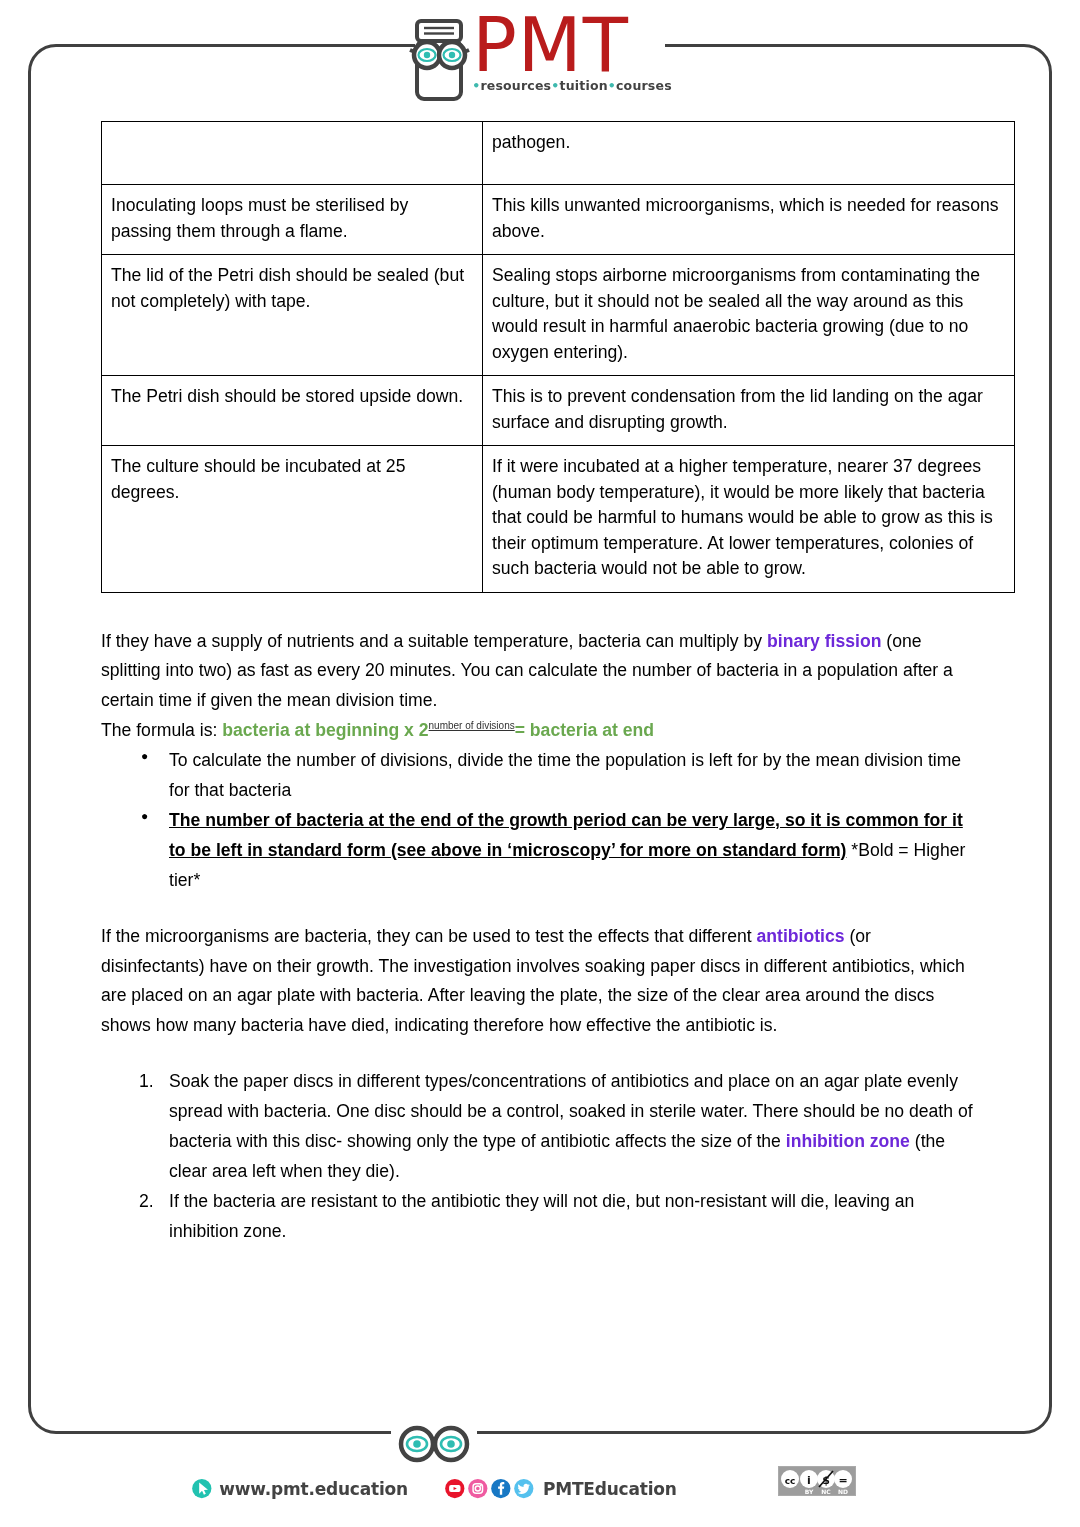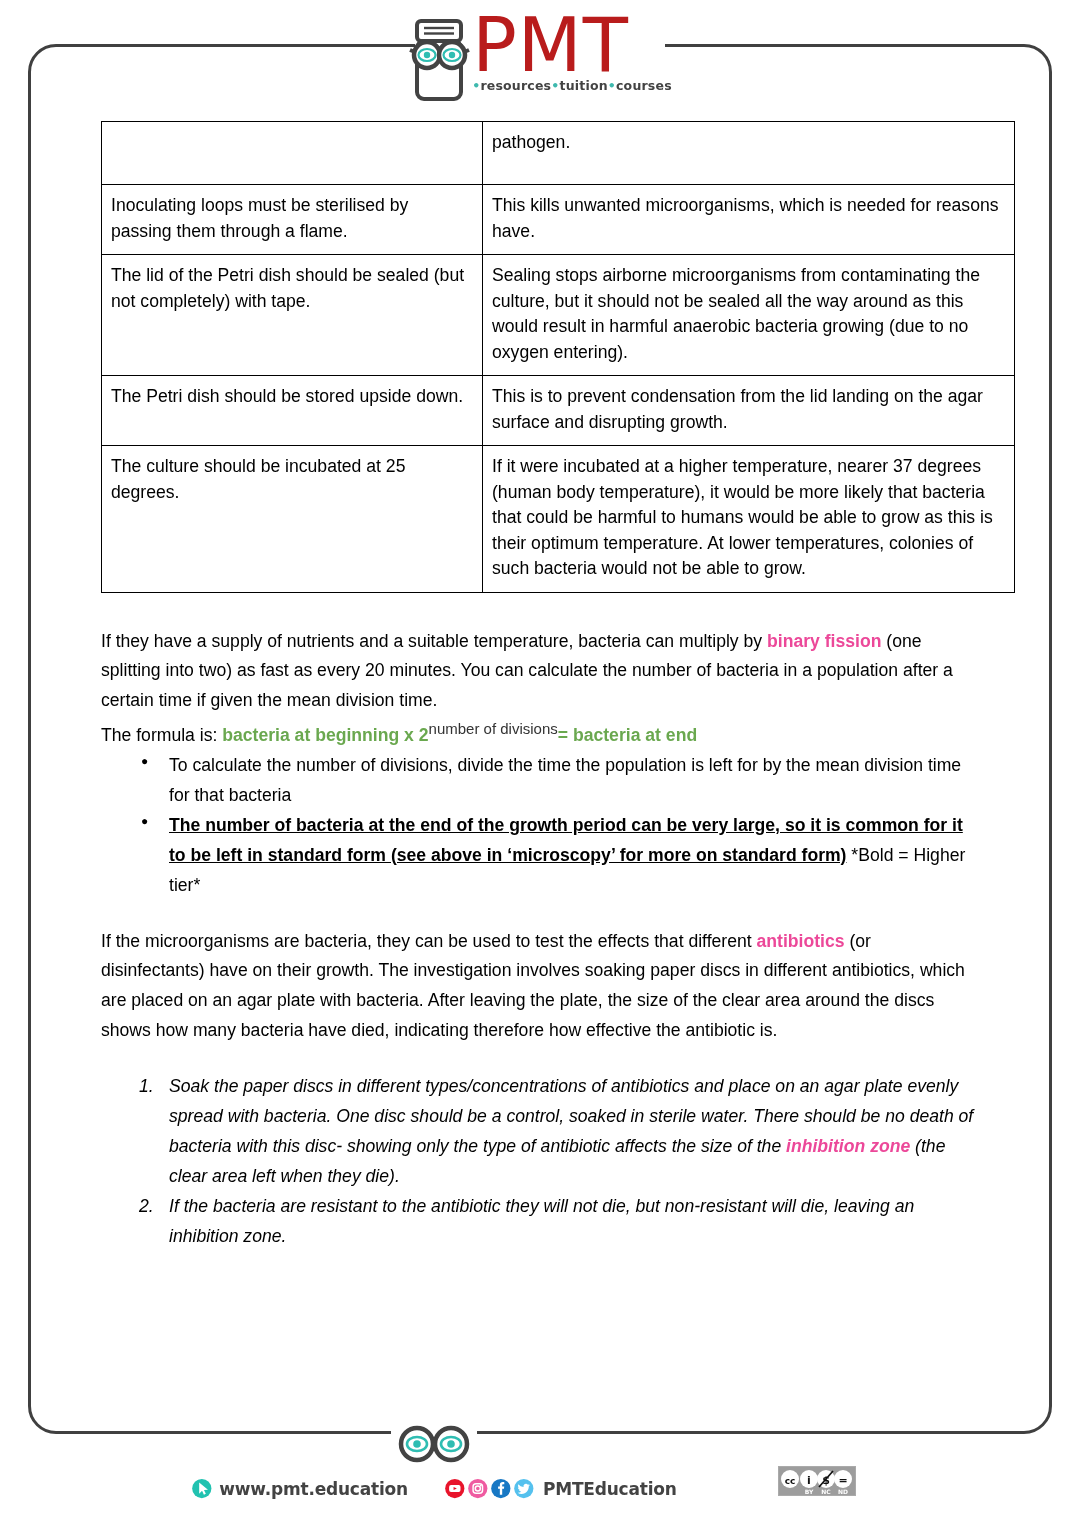--- a/index.html
+++ b/index.html
@@ -98,27 +98,28 @@
 
   
   .para {
     font-size: 17.6px;
     line-height: 1.70;
     margin: 0;
     color: #000000;
   }
   .gap-lg { height: 34px; }
   .gap-md { height: 26px; }
-  .green { color: #ec4899; font-weight: bold; margin-top: 32px; }
+  .green { color: #6d28d9; font-weight: bold; margin-top: 32px; }
   .green-plain { color: #6aa84f; font-weight: bold; }
   .sup {
-    font-size: 15px;
+    font-size: 10px;
     vertical-align: super;
     color: #333333;
     font-weight: normal;
+    text-decoration: underline;
   }
   .bold { font-weight: bold; text-decoration: underline; }
 
   ul.bullets {
     margin: 0;
     padding-left: 66px;
     list-style: none;
   }
   ul.bullets > li {
     position: relative;
@@ -135,21 +136,20 @@
     font-size: 12px;
     line-height: 1.9;
     color: #000;
   }
 
   ol.steps {
     margin: 0;
     padding-left: 68px;
     list-style: none;
     counter-reset: stepc;
-    font-style: italic;
   }
   ol.steps > li {
     position: relative;
     font-size: 17.6px;
     line-height: 1.70;
     counter-increment: stepc;
   }
   ol.steps > li::before {
     content: counter(stepc) ".";
     position: absolute;
@@ -237,21 +237,21 @@
 <div class="content">
 
   <table class="info-table">
     <tbody>
       <tr>
         <td class="c1 empty-cell"></td>
         <td class="c2">pathogen.</td>
       </tr>
       <tr>
         <td class="c1">Inoculating loops must be sterilised by passing them through a flame.</td>
-        <td class="c2">This kills unwanted microorganisms, which is needed for reasons have.</td>
+        <td class="c2">This kills unwanted microorganisms, which is needed for reasons above.</td>
       </tr>
       <tr>
         <td class="c1">The lid of the Petri dish should be sealed (but not completely) with tape.</td>
         <td class="c2">Sealing stops airborne microorganisms from contaminating the culture, but it should not be sealed all the way around as this would result in harmful anaerobic bacteria growing (due to no oxygen entering).</td>
       </tr>
       <tr>
         <td class="c1">The Petri dish should be stored upside down.</td>
         <td class="c2">This is to prevent condensation from the lid landing on the agar surface and disrupting growth.</td>
       </tr>
       <tr>

